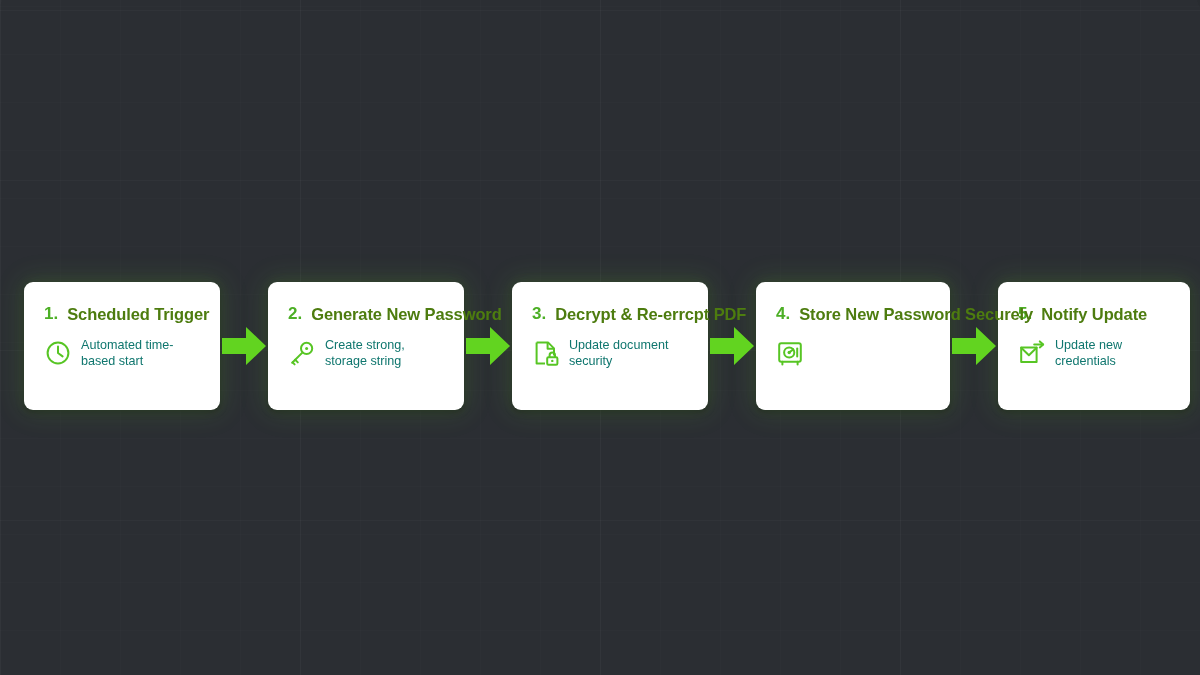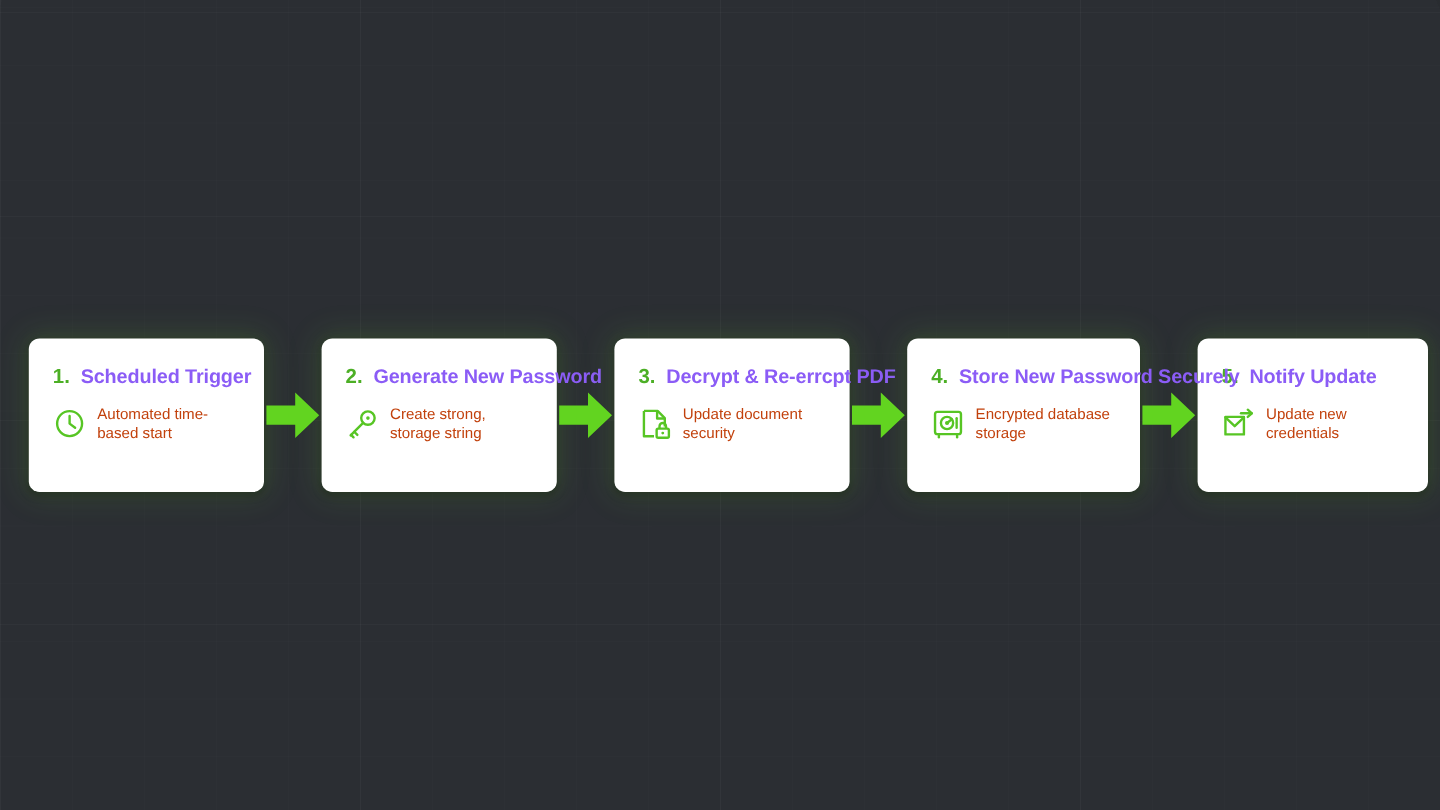--- a/index.html
+++ b/index.html
@@ -80,42 +80,42 @@
     white-space: nowrap;
   }
   .step-num {
     color: #4caf25;
     font-size: 17px;
     font-weight: bold;
     line-height: 20px;
     flex: 0 0 auto;
   }
   .step-title {
-    color: #8b5cf6;
+    color: #4d7c0f;
     font-size: 16.5px;
     font-weight: bold;
     line-height: 20px;
     letter-spacing: -0.1px;
   }
 
   .card-body {
     display: flex;
     align-items: flex-start;
     gap: 9px;
     margin-top: 14px;
   }
   .step-icon {
     flex: 0 0 auto;
     width: 28px;
     height: 28px;
     margin-top: 1px;
   }
   .step-icon svg { display: block; }
   .step-desc {
-    color: #c2410c;
+    color: #0f766e;
     font-size: 12.6px;
     line-height: 15.5px;
     max-width: 140px;
   }
 
   
   .overflow-title .card-head {
     position: relative;
     z-index: 5;
   }
@@ -227,21 +227,20 @@
         <svg viewBox="0 0 28 28" width="28" height="28" fill="none" stroke="#57c524" stroke-width="2">
           <rect x="3.2" y="4.2" width="21.6" height="18.6" rx="2"></rect>
           <circle cx="13.2" cy="13.5" r="5.1"></circle>
           <circle cx="13.2" cy="13.5" r="1.7" fill="#57c524" stroke="none"></circle>
           <path d="M13.2 13.5 L17.2 10.4" stroke-linecap="round"></path>
           <path d="M21.2 9.6 V17.4" stroke-linecap="round"></path>
           <path d="M6.4 22.8 V25.4" stroke-linecap="round"></path>
           <path d="M21.6 22.8 V25.4" stroke-linecap="round"></path>
         </svg>
       </span>
-      <span class="step-desc">Encrypted database storage</span>
     </div>
   </div>
 
   <div class="arrow">
     <svg viewBox="0 0 46 42" width="46" height="42">
       <path d="M1 13 H25 V2 L45 21 L25 40 V29 H1 Z" fill="#62d420"></path>
     </svg>
   </div>
 
   <div class="step-card w5">

